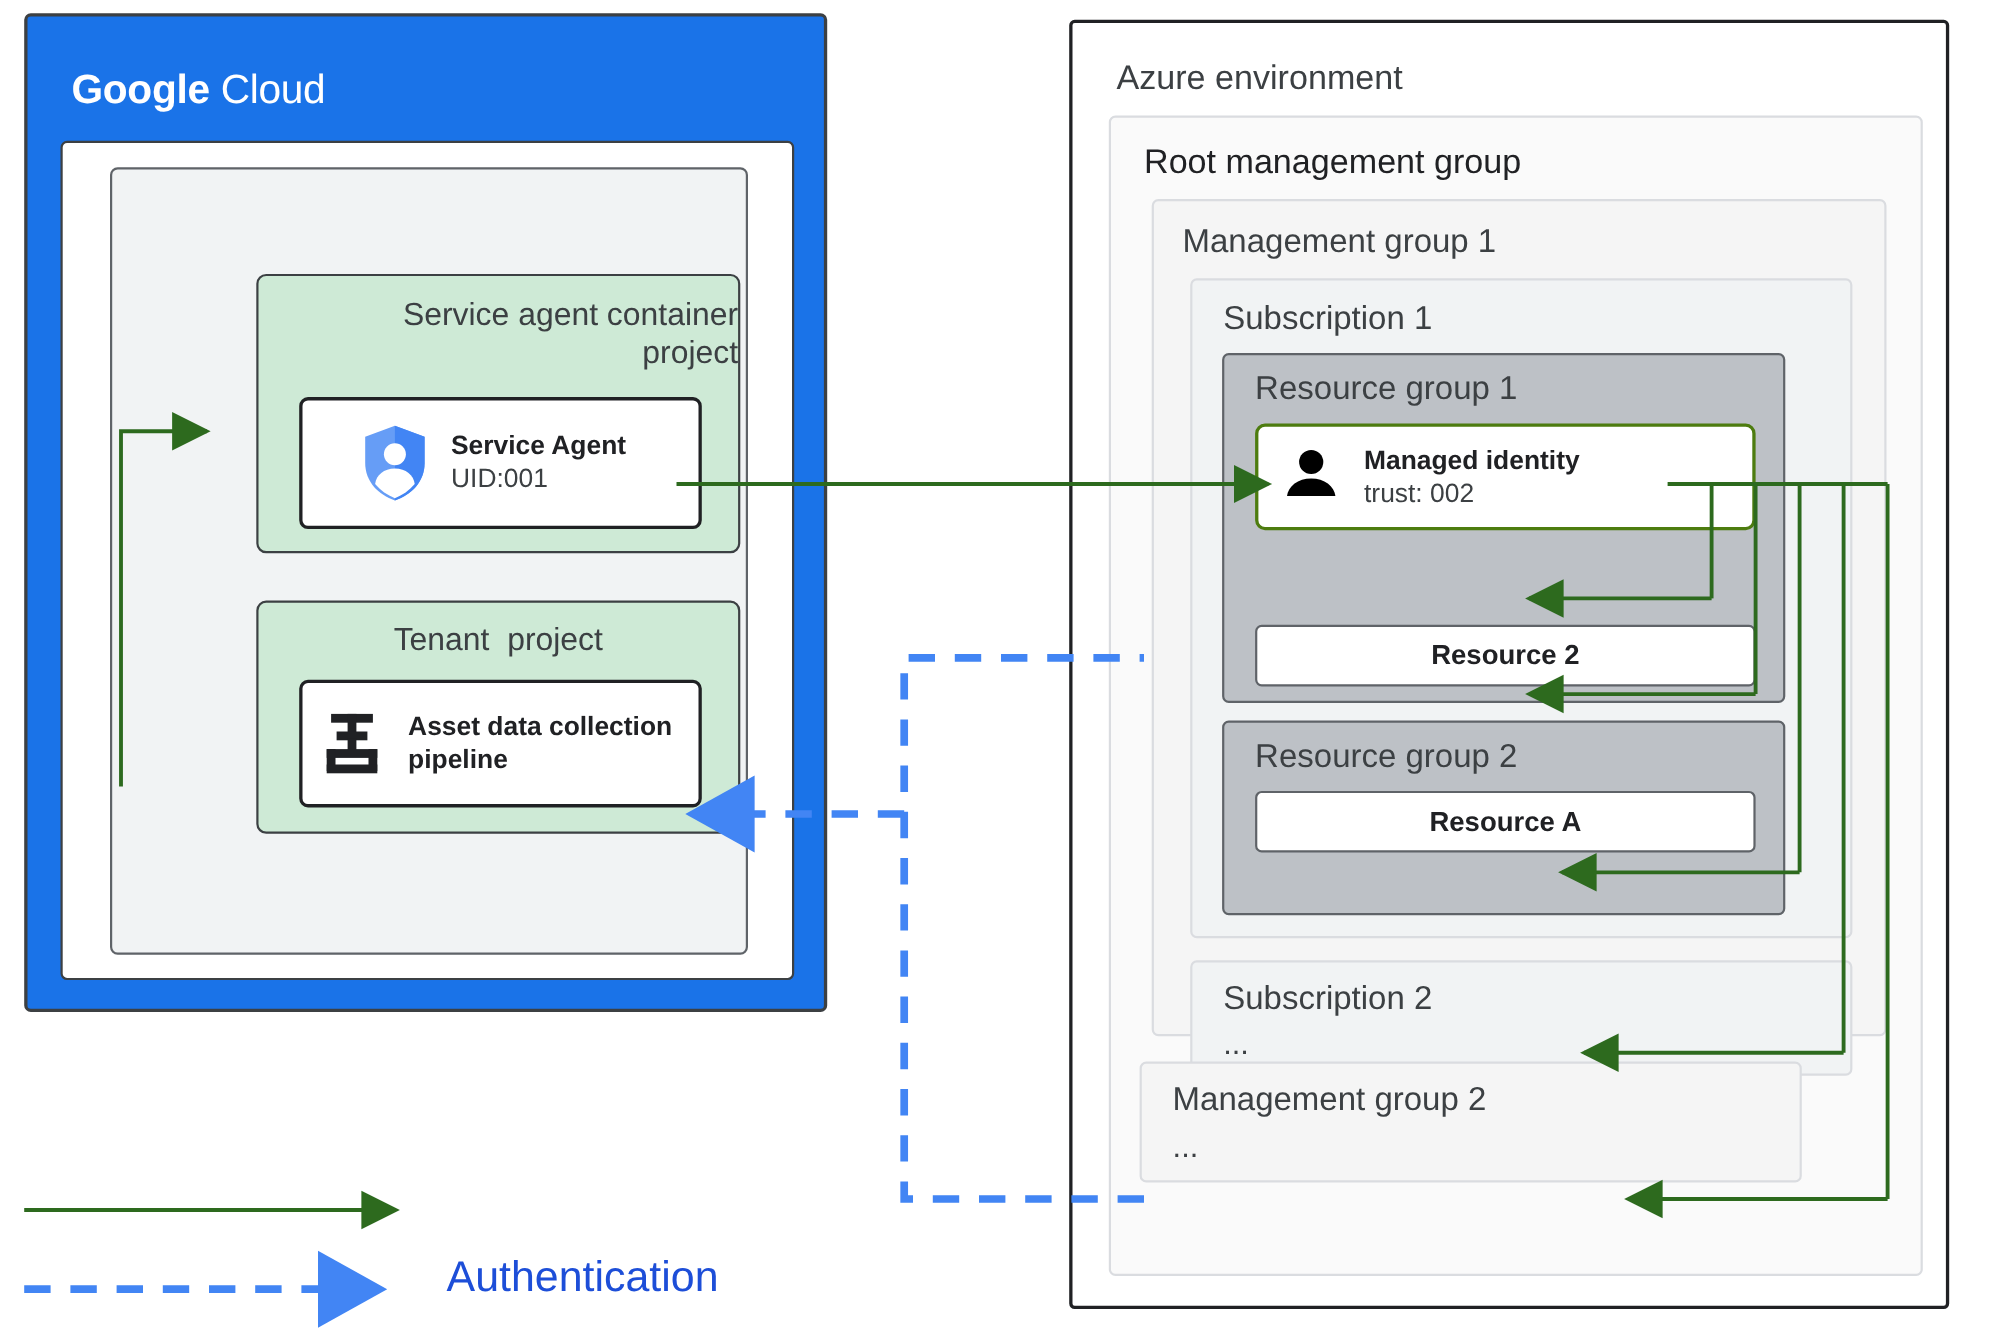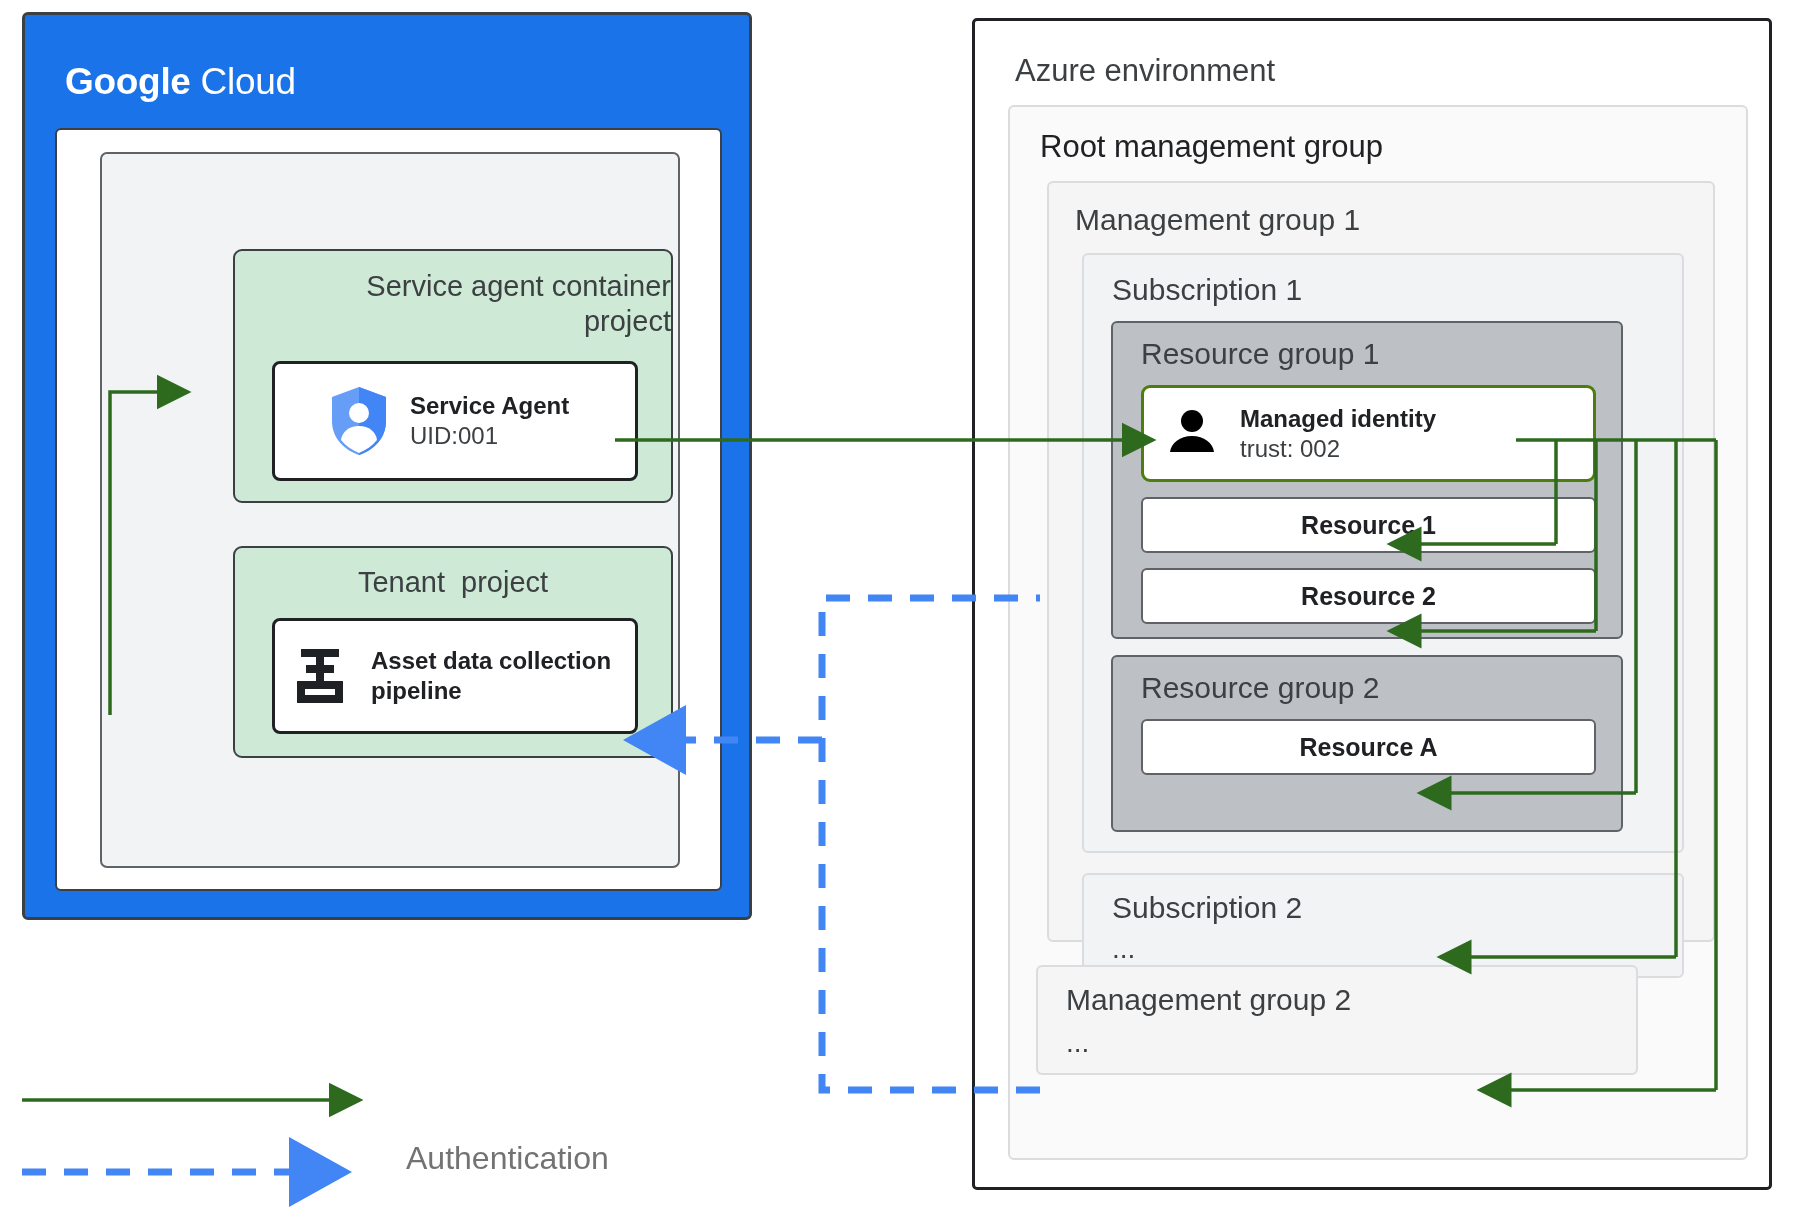--- a/index.html
+++ b/index.html
@@ -141,21 +141,21 @@
 
   #mg2 {
     position: absolute; left: 26px; top: 858px; width: 602px; height: 110px;
     background: #f5f5f5; border: 2px solid #dadce0; border-radius: 6px;
   }
   #mg2-title { position: absolute; left: 28px; top: 16px; font-size: 30px; color: #3c4043; }
   #mg2-dots  { position: absolute; left: 28px; top: 60px; font-size: 28px; color: #3c4043; }
 
   
   #legend { position: absolute; left: 16px; top: 1060px; width: 640px; height: 140px; }
-  .legend-label { position: absolute; font-size: 32px; color: #737373; }
+  .legend-label { position: absolute; font-size: 39px; color: #1d4ed8; }
   #legend-auth-label { left: 390px; top: 80px; }
 
   
   #connectors { position: absolute; left: 0; top: 0; width: 1818px; height: 1212px; pointer-events: none; }
 </style>
 </head>
 <body>
 
 <div id="stage">
 
@@ -230,21 +230,20 @@
                   <circle cx="26" cy="15" r="11" fill="#000000"></circle>
                   <path d="M26 30 C14 30 5 37 4 46 L48 46 C47 37 38 30 26 30 Z" fill="#000000"></path>
                 </svg>
               </span>
               <span id="mi-text">
                 <span class="card-title">Managed identity</span><br>
                 <span class="card-sub">trust: 002</span>
               </span>
             </div>
 
-            <div class="resource-card" id="res1">Resource 1</div>
             <div class="resource-card" id="res2">Resource 2</div>
           </div>
 
           <div class="rg" id="rg2">
             <div class="lbl rg-title">Resource group 2</div>
             <div class="resource-card" id="resA">Resource A</div>
           </div>
         </div>
 
         <div id="sub2">

